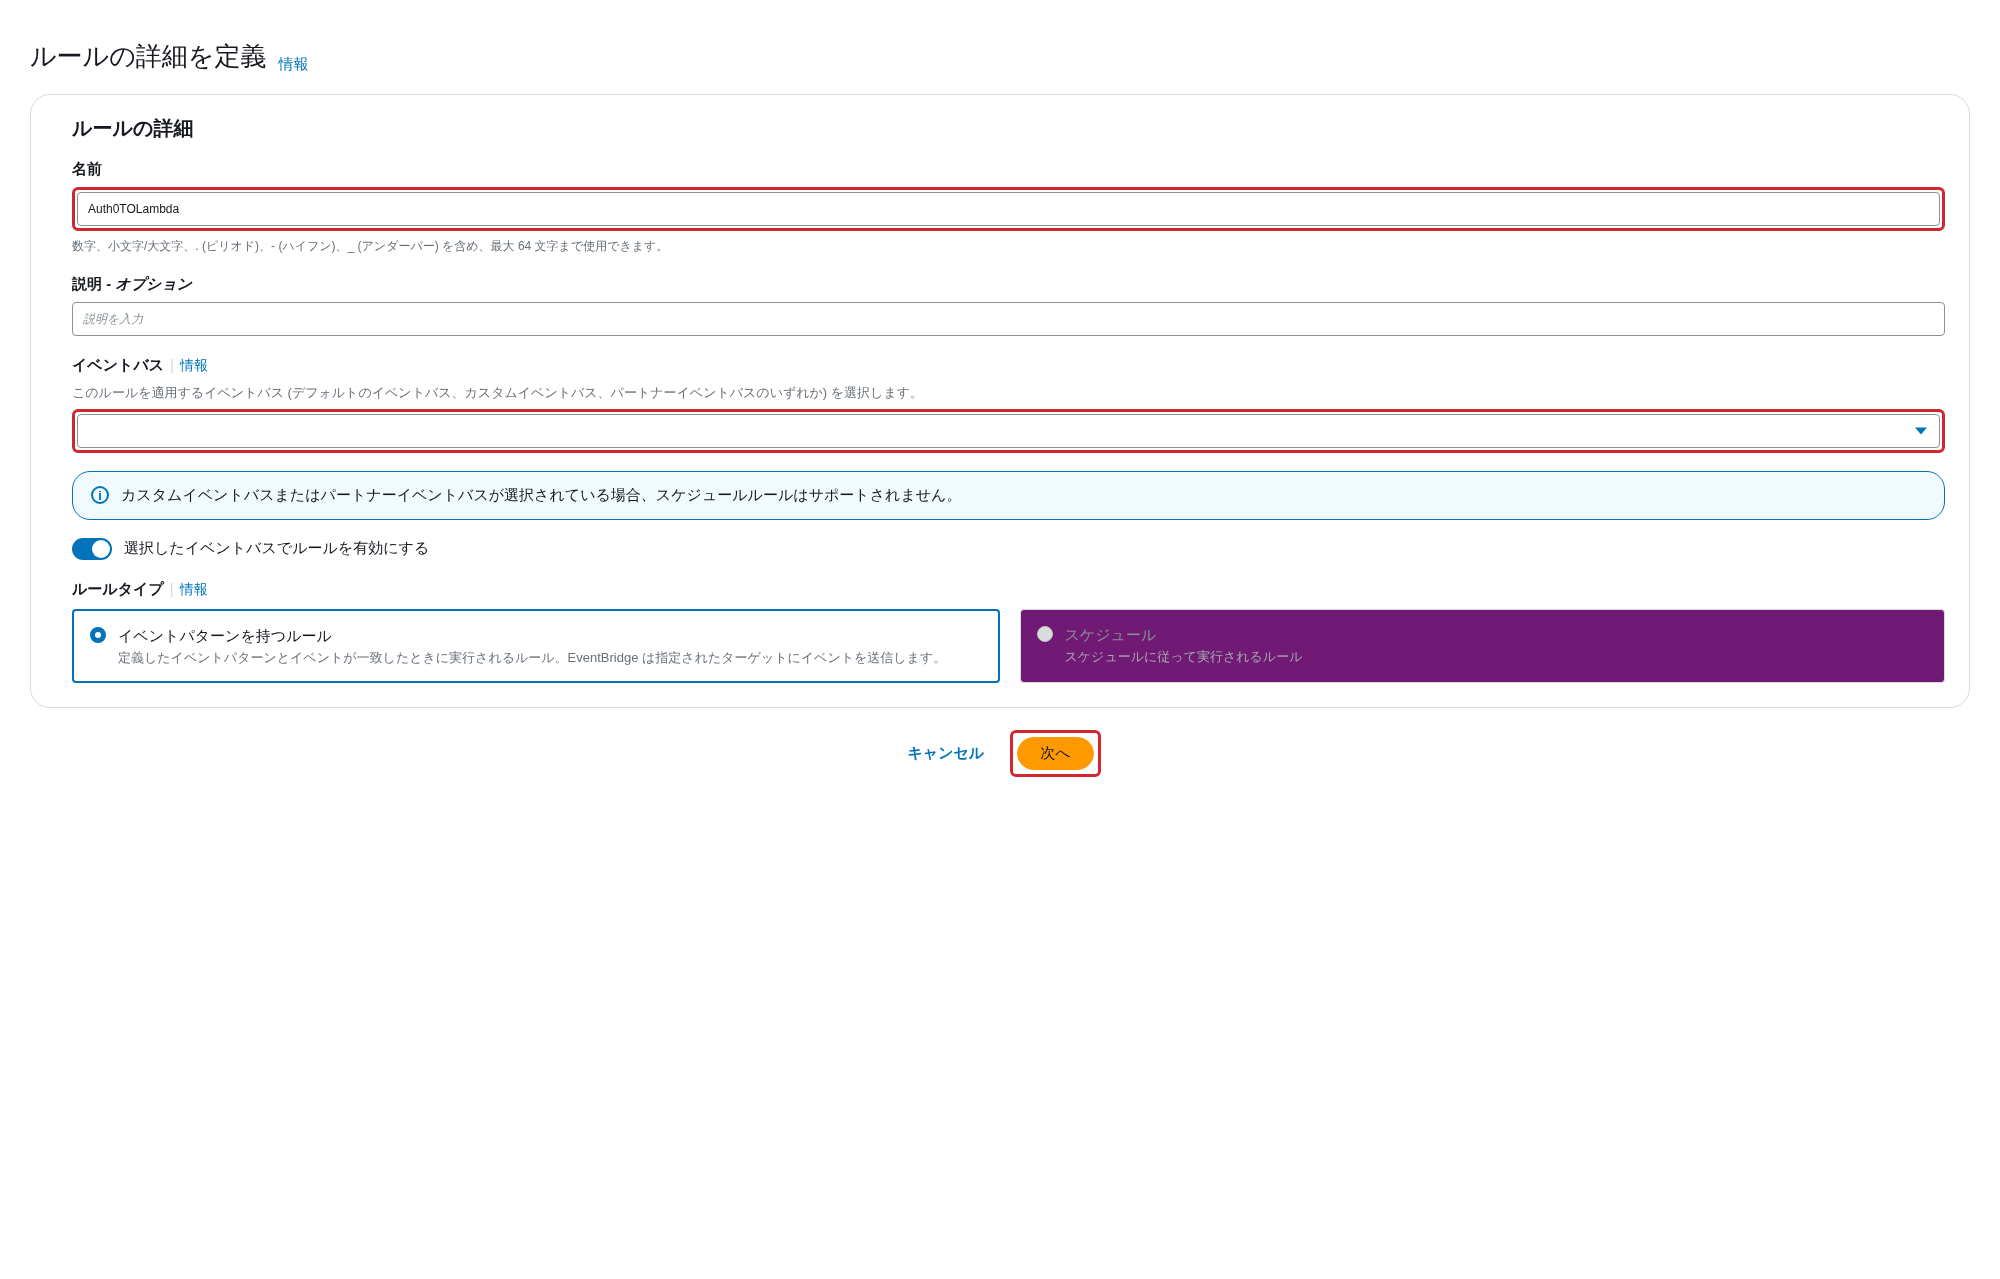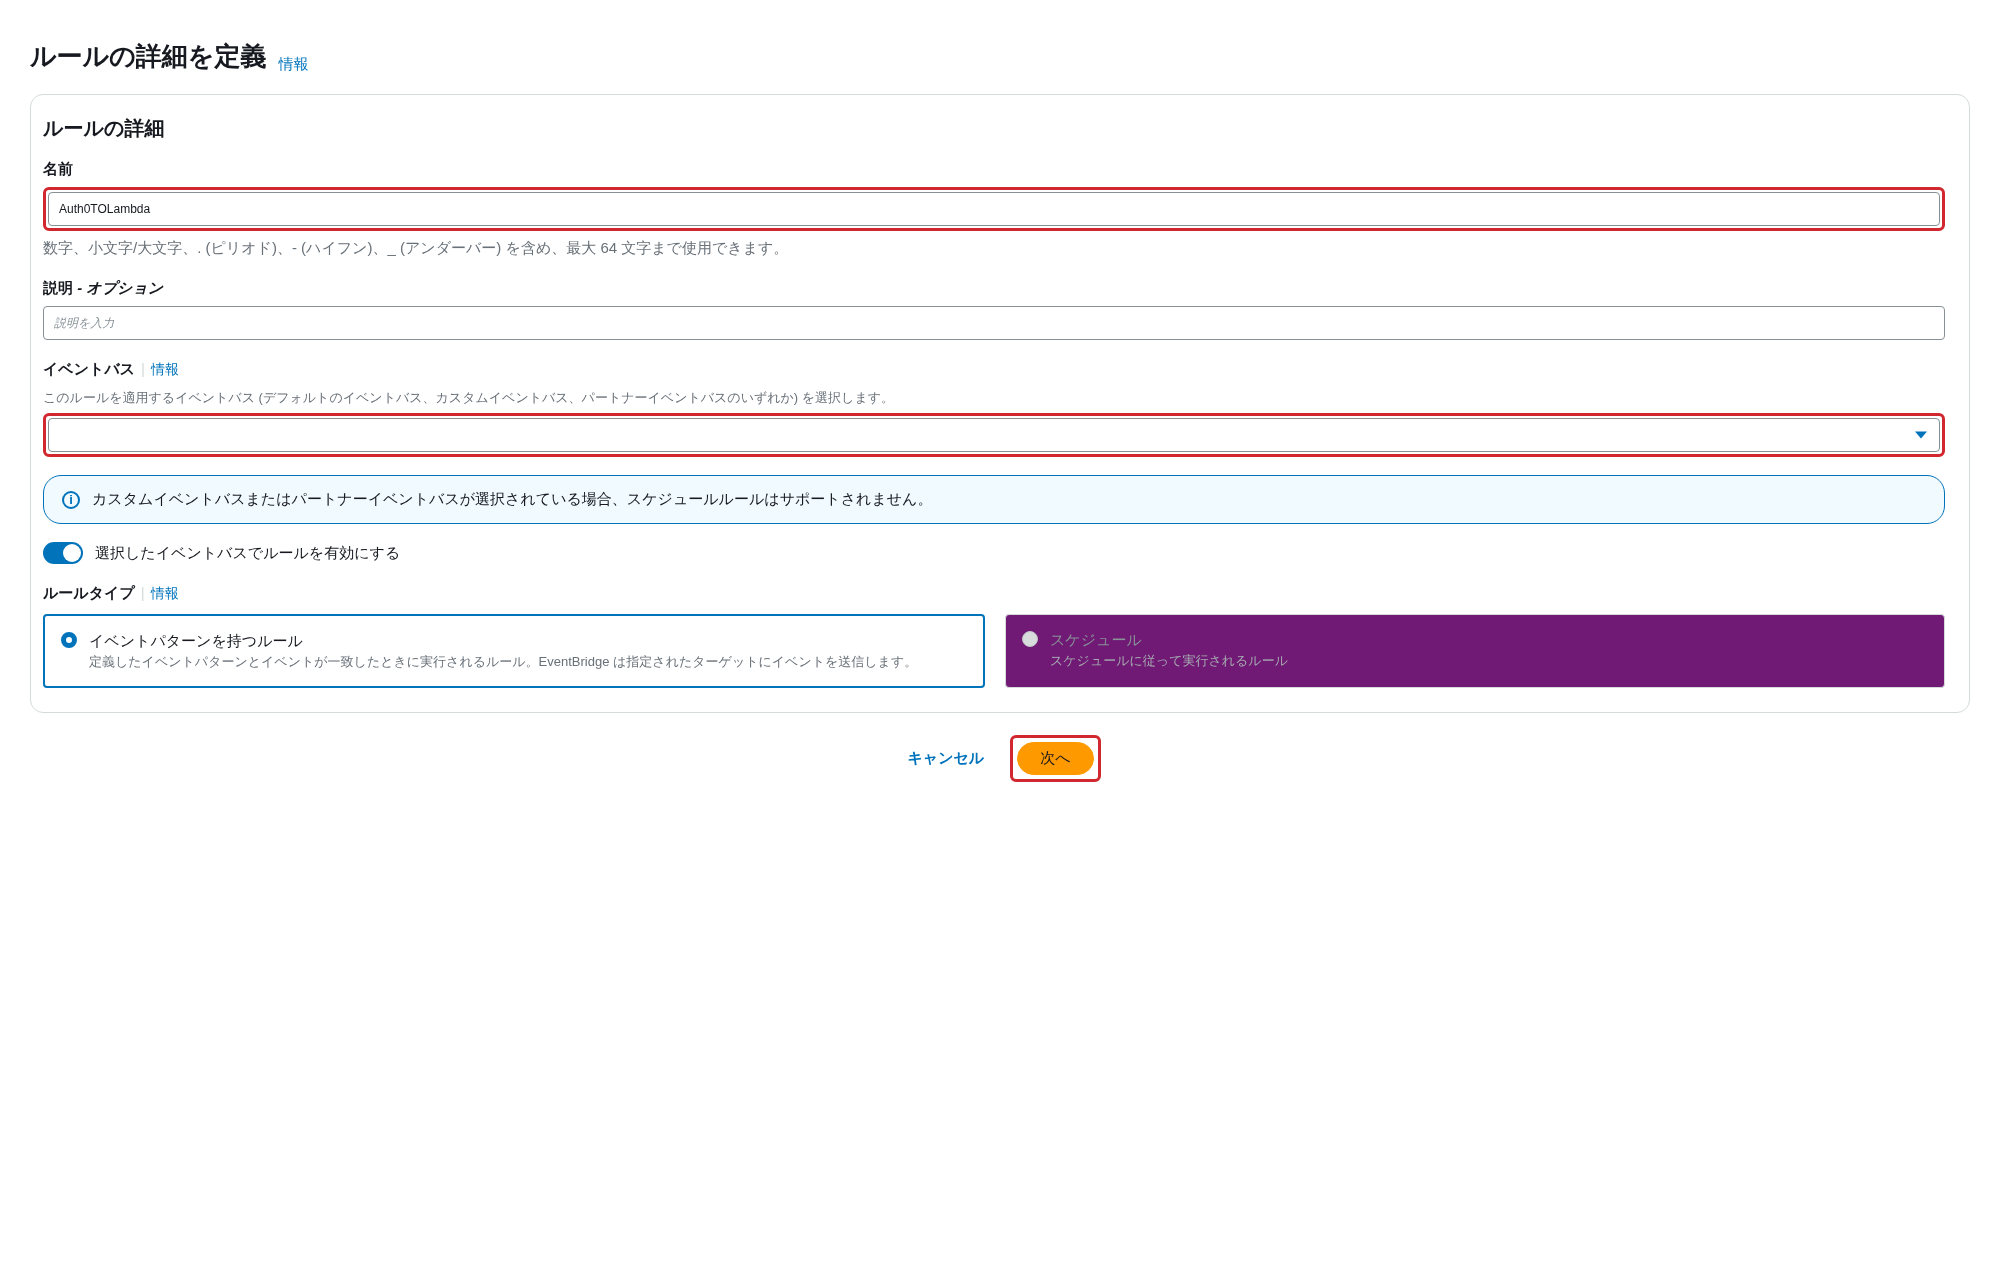--- a/index.html
+++ b/index.html
@@ -12,33 +12,33 @@
     font-size: 14px;
   }
   .page-heading {
     display: flex;
     align-items: flex-end;
     gap: 12px;
     margin-bottom: 20px;
   }
   .page-heading h1 {
     font-size: 26px;
-    font-weight: 700;
+    font-weight: 400;
     margin: 0;
     line-height: 1.3;
   }
   .info-link {
     color: #0073bb;
     font-size: 15px;
     cursor: pointer;
   }
   .panel {
     border: 1px solid #d5dbdb;
-    border-radius: 13px;
-    padding: 20px 24px 24px 12px;
+    border-radius: 20px;
+    padding: 20px 24px 24px 41px;
   }
   .panel h2 {
     font-size: 20px;
     font-weight: 700;
     margin: 0 0 16px 0;
   }
   .field-group { margin-bottom: 18px; }
   .field-label {
     font-size: 15px;
     font-weight: 700;
@@ -60,21 +60,21 @@
     font-style: italic;
     font-weight: 700;
   }
   .field-desc {
     font-size: 13px;
     color: #687078;
     line-height: 1.5;
     margin-bottom: 6px;
   }
   .help-text {
-    font-size: 15px;
+    font-size: 12px;
     color: #687078;
     margin-top: 6px;
     line-height: 1.5;
   }
   .highlight-red {
     border: 3px solid #d1272e;
     border-radius: 6px;
     padding: 2px;
   }
   .text-input {

